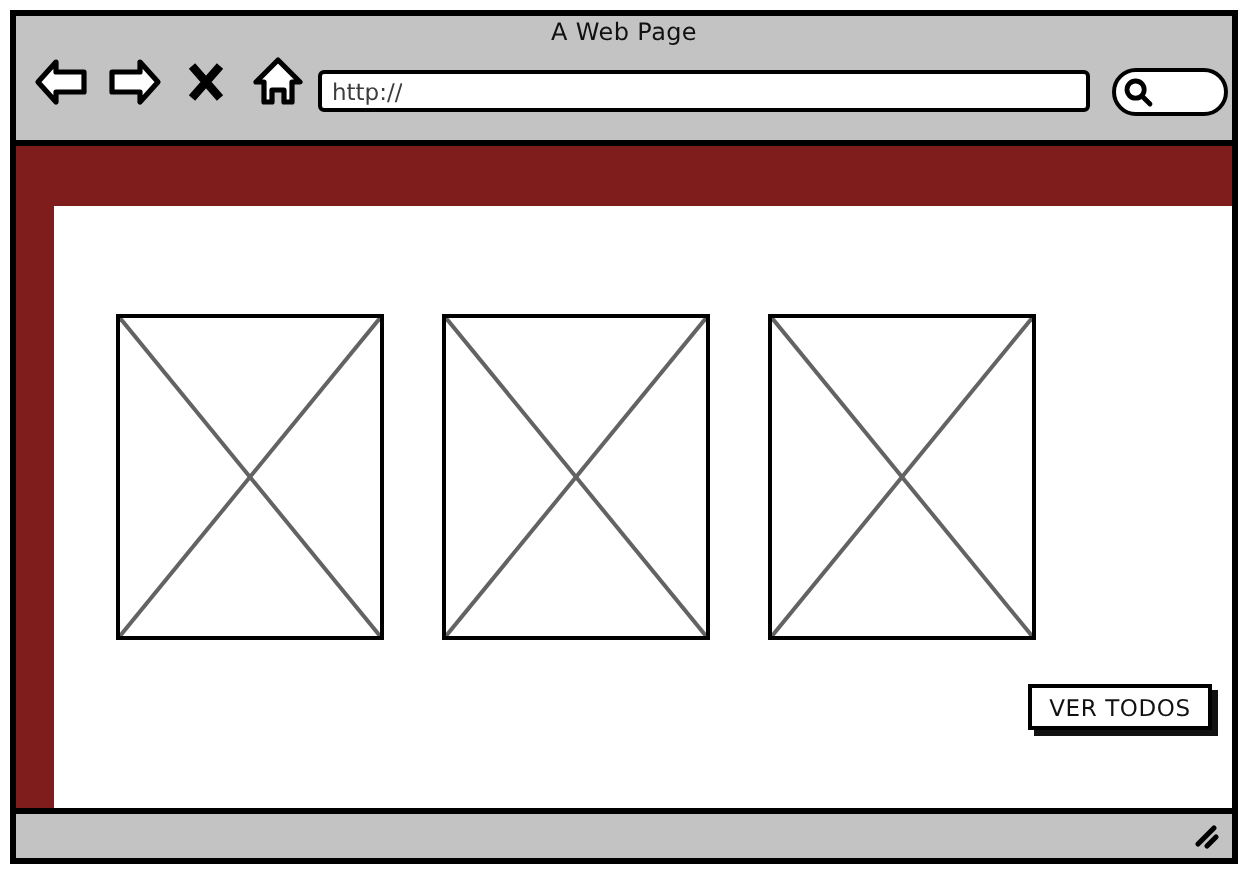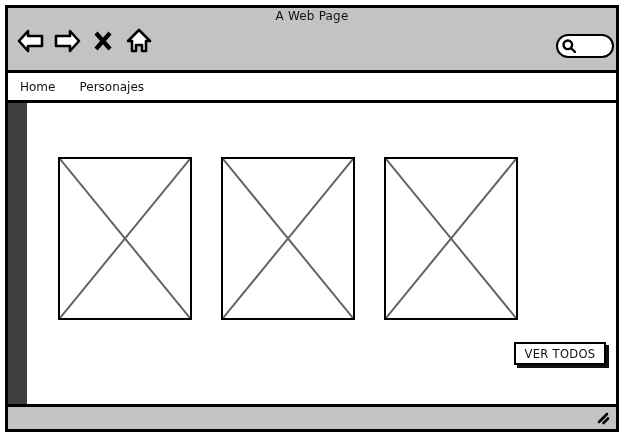--- a/index.html
+++ b/index.html
@@ -21,21 +21,21 @@
 
   
   .browser-frame {
     position: absolute;
     left: 5px;
     top: 5px;
     width: 614px;
     height: 427px;
     border: 3px solid #000000;
     box-sizing: border-box;
-    background: #404040;
+    background: #7f1d1d;
   }
 
   
   .chrome {
     position: absolute;
     left: 0;
     top: 0;
     width: 100%;
     height: 65px;
     background: #c3c3c3;
@@ -254,36 +254,35 @@
         <div class="icon-btn">
           <span>
             <svg width="28" height="28" viewBox="0 0 28 28">
               <path d="M14 3 L25 14 L21 14 L21 24 L17 24 L17 18 L11 18 L11 24 L7 24 L7 14 L3 14 Z" fill="#ffffff" stroke="#000000" stroke-width="2.6" stroke-linejoin="round"></path>
             </svg>
           </span>
         </div>
 
       </div>
 
+      <div class="url-field">
+        <span class="url-text" title="http://">http://</span>
+      </div>
 
       <div class="search-pill">
         <span class="mag">
           <svg width="16" height="16" viewBox="0 0 16 16">
             <circle cx="6.8" cy="6.8" r="4.3" fill="none" stroke="#000000" stroke-width="2.4"></circle>
             <path d="M10.1 10.1 L14 14" stroke="#000000" stroke-width="2.4" stroke-linecap="round"></path>
           </svg>
         </span>
       </div>
 
     </div>
 
-    <div class="site-nav">
-      <span class="nav-link">Home</span>
-      <span class="nav-link">Personajes</span>
-    </div>
 
     <div class="content">
 
       <div class="thumb-row">
 
         <div class="thumb">
           <svg viewBox="0 0 134 163" preserveAspectRatio="none">
             <line x1="0" y1="0" x2="134" y2="163" stroke="#636363" stroke-width="2" vector-effect="non-scaling-stroke"></line>
             <line x1="134" y1="0" x2="0" y2="163" stroke="#636363" stroke-width="2" vector-effect="non-scaling-stroke"></line>
           </svg>

